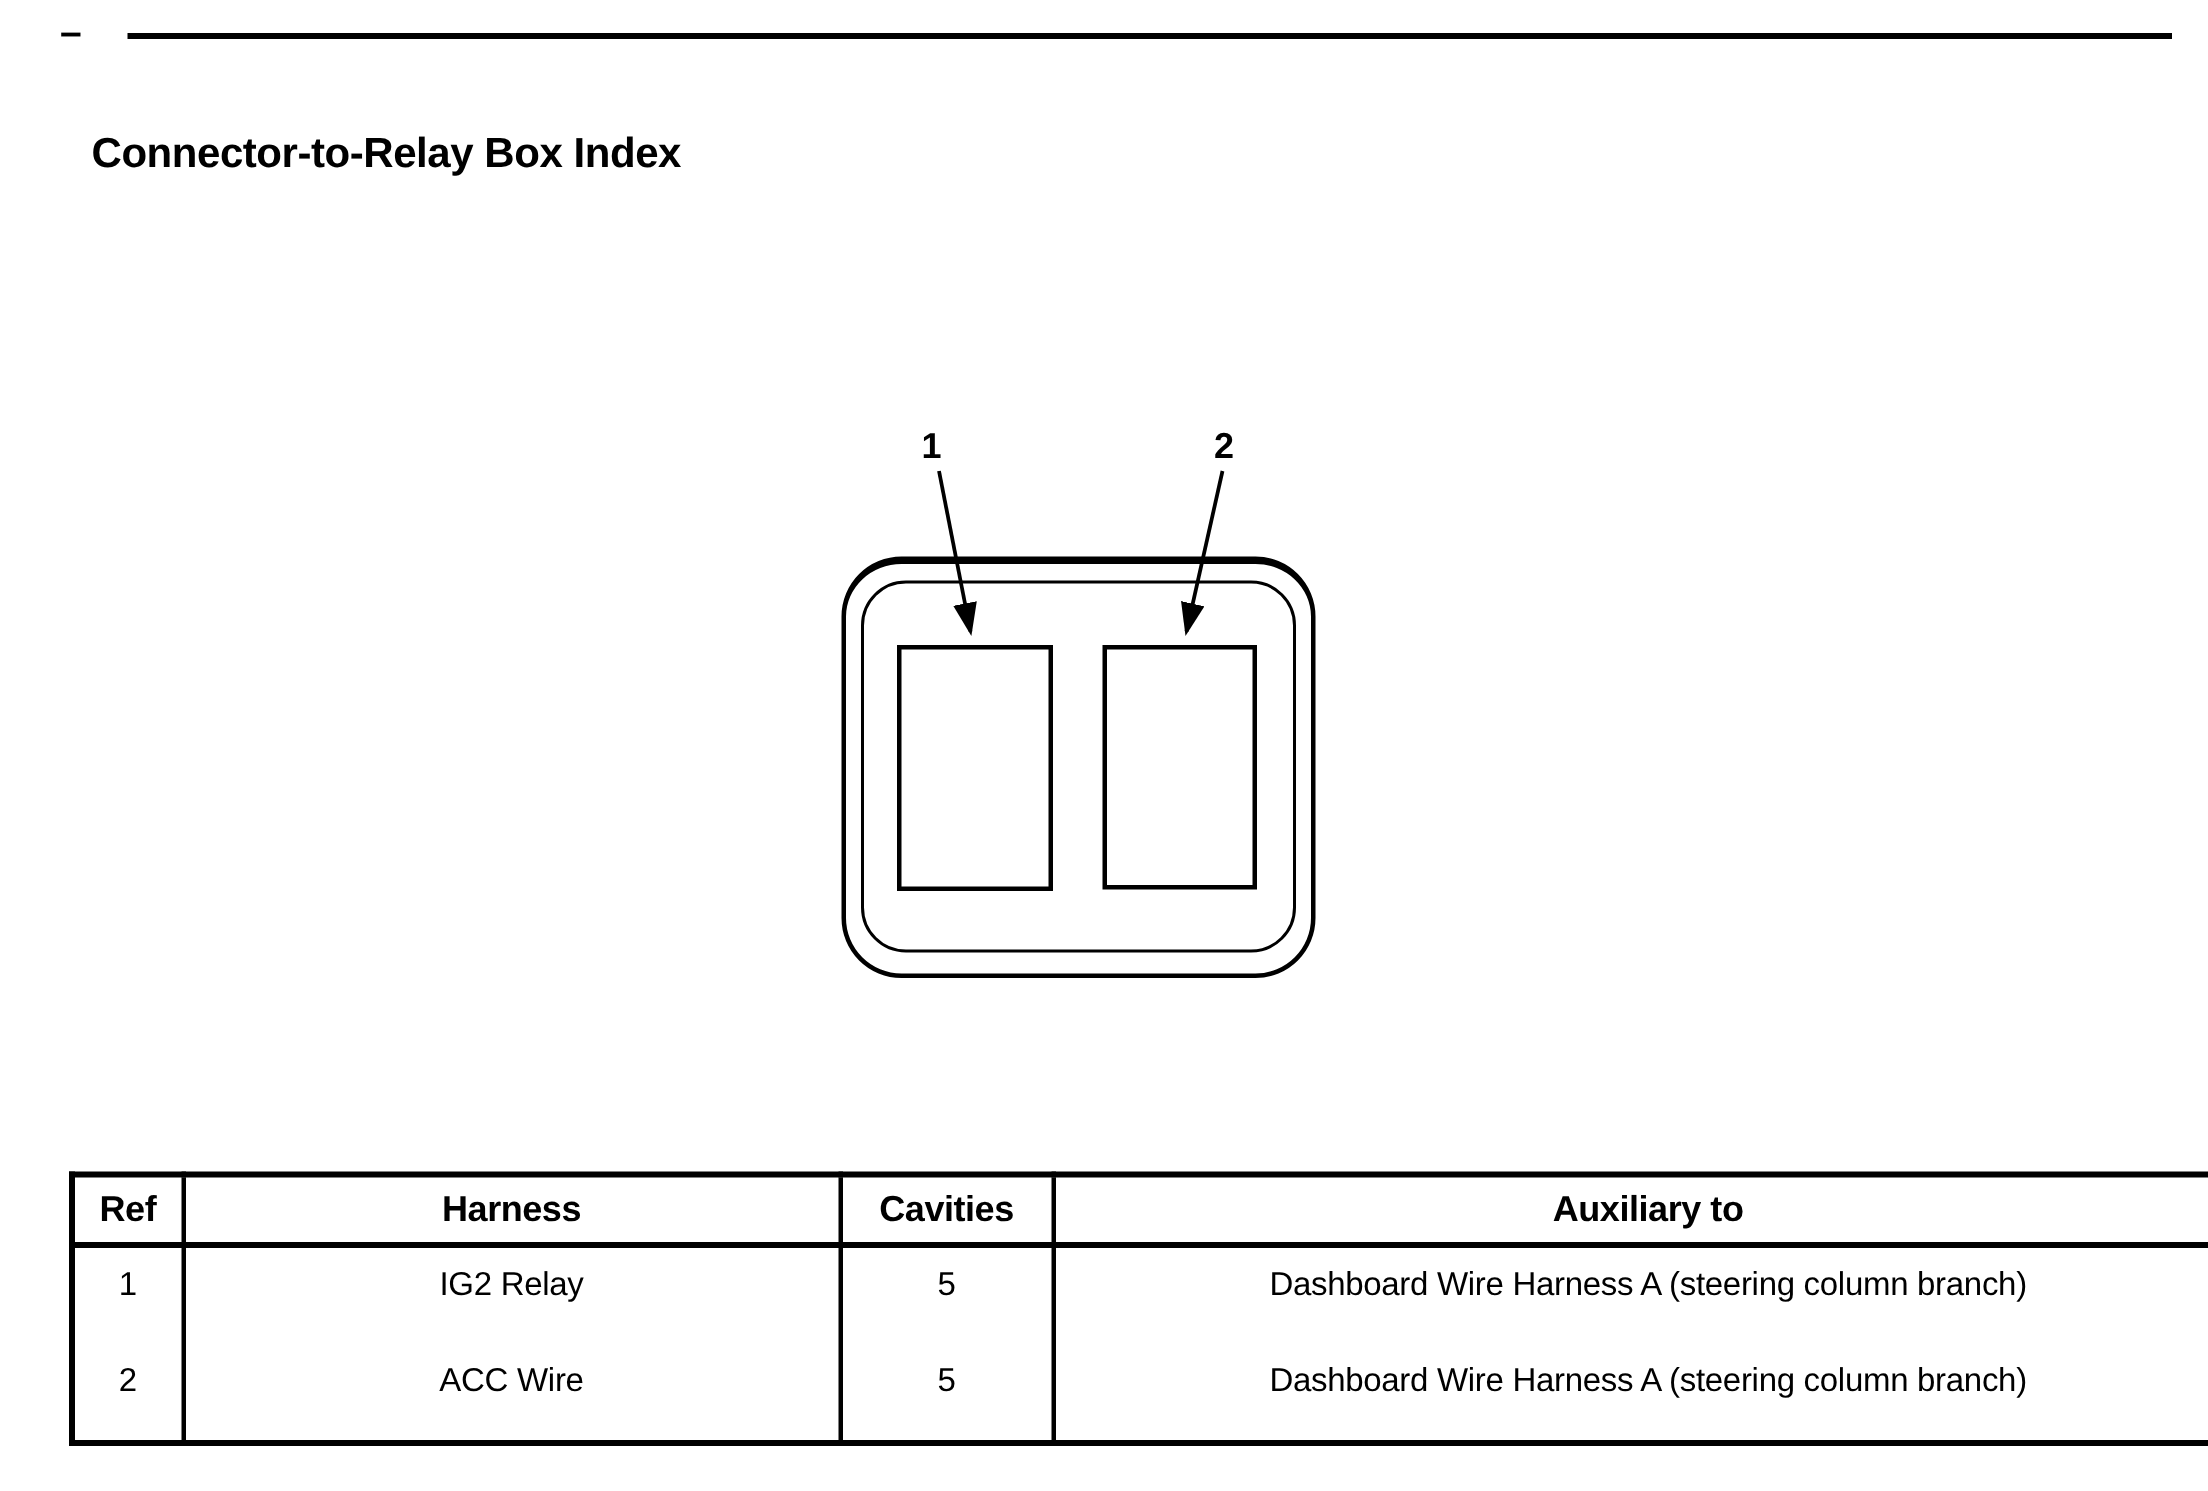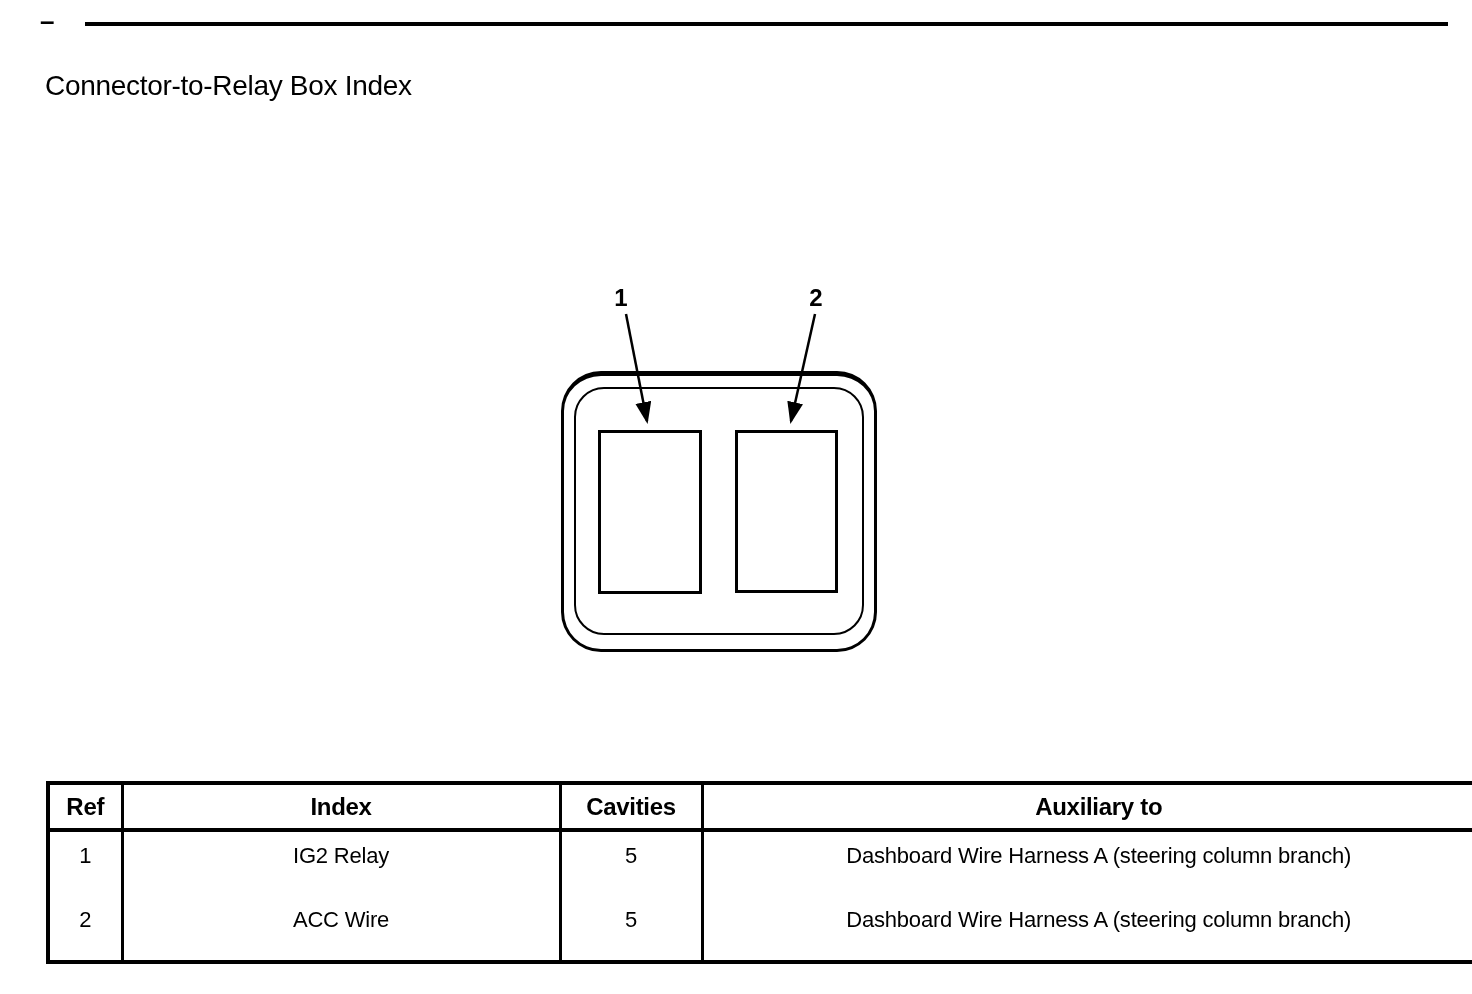--- a/index.html
+++ b/index.html
@@ -46,23 +46,23 @@
     flex: 1;
     height: 4px;
     background: #000000;
     margin-left: 15px;
     margin-top: 2px;
   }
   .subtitle {
     position: absolute;
     left: 45px;
     top: 70px;
-    margin: 0;
+    margin: 16px;
     font-size: 28px;
-    font-weight: normal;
+    font-weight: bold;
     letter-spacing: -0.3px;
   }
 
   
   .diagram { position: absolute; inset: 0; }
   .callout {
     position: absolute;
     width: 30px;
     text-align: center;
     font-size: 24px;
@@ -178,21 +178,21 @@
   <table class="index-table">
     <colgroup>
       <col style="width:74px">
       <col style="width:438px">
       <col style="width:142px">
       <col>
     </colgroup>
     <thead>
       <tr>
         <th>Ref</th>
-        <th>Index</th>
+        <th>Harness</th>
         <th>Cavities</th>
         <th>Auxiliary to</th>
       </tr>
     </thead>
     <tbody>
       <tr>
         <td class="c-ref">1</td>
         <td class="c-socket">IG2 Relay</td>
         <td class="c-cav">5</td>
         <td class="c-conn">Dashboard Wire Harness A (steering column branch)</td>

